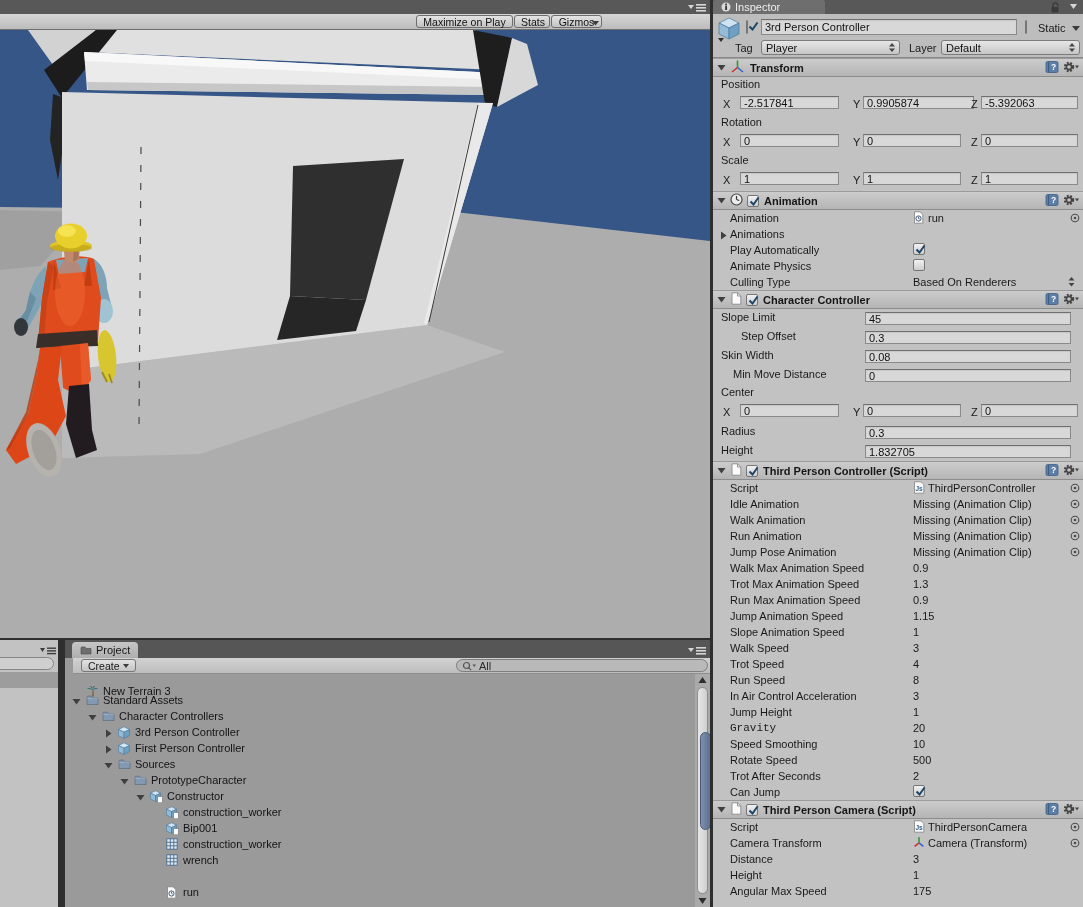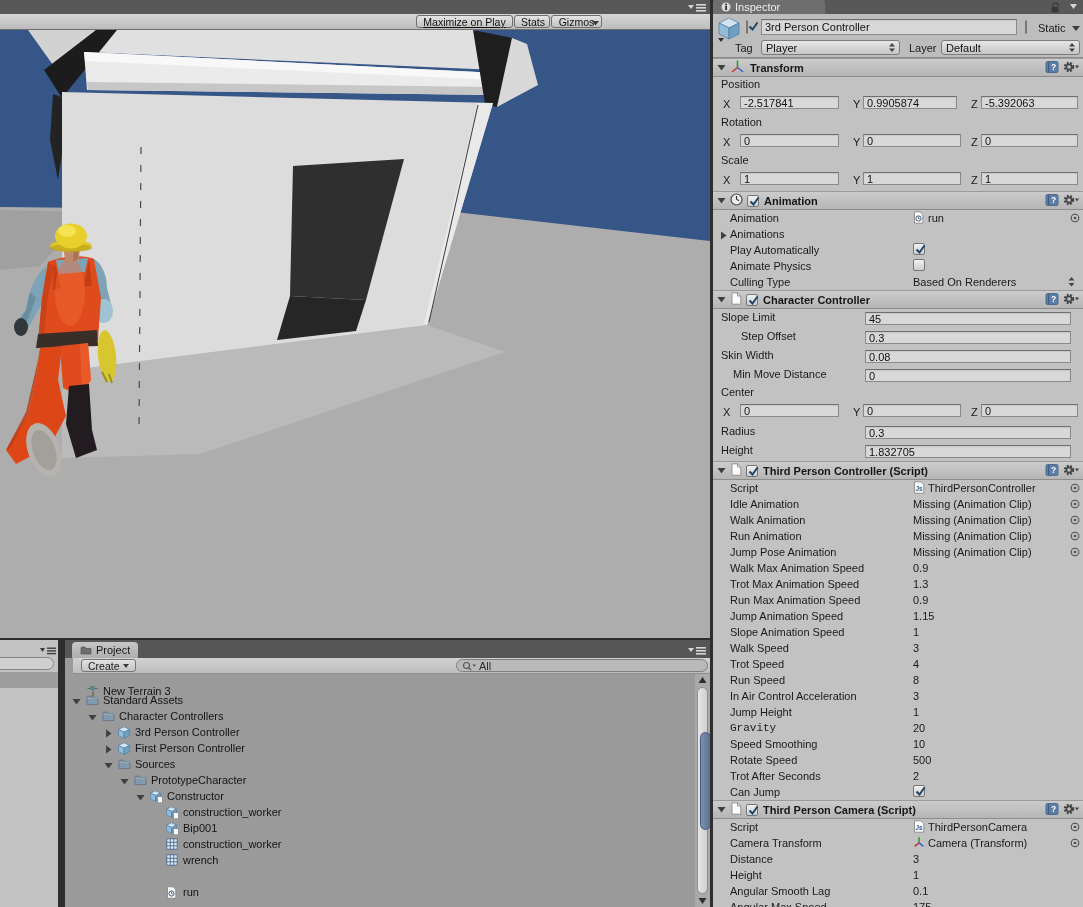--- a/index.html
+++ b/index.html
@@ -96,21 +96,21 @@
       <span class="abs menu-glyph" style="right:4px; top:3px;">
         <svg width="18" height="9" viewBox="0 0 18 9">
             <polygon points="0,2 6,2 3,6" fill="#d6d6d6"></polygon>
             <rect x="8" y="1" width="10" height="1.6" fill="#d6d6d6"></rect>
             <rect x="8" y="4" width="10" height="1.6" fill="#d6d6d6"></rect>
             <rect x="8" y="7" width="10" height="1.6" fill="#d6d6d6"></rect>
           </svg>
       </span>
     </div>
     <div id="gv-toolbar">
-      <div class="gv-btn" style="right:197px; width:97px;text-decoration:underline;">Maximize on Play</div>
+      <div class="gv-btn" style="right:197px; width:97px;">Maximize on Play</div>
       <div class="gv-btn" style="right:160px; width:36px;">Stats</div>
       <div class="gv-btn" style="right:108px; width:51px;"><span>Gizmos</span><svg width="7" height="5" viewBox="0 0 7 5" style="position:absolute; right:2px; top:5px;">
             <polygon points="0,0 7,0 3.5,4.5" fill="#3c3c3c"></polygon>
           </svg></div>
     </div>
 
     <svg id="gv-scene" viewBox="0 0 710 608" preserveAspectRatio="none">
 
       <rect x="0" y="0" width="710" height="608" fill="#365687"></rect>
 
@@ -267,21 +267,21 @@
             </span>
           </div>
           <div class="comp-body">
             <div class="irow" style="height: 14px;">
               <span class="lab" style="left: 8px; top: 1px;">Position</span>
             </div>
             <div class="irow" style="height: 24px;">
               <span class="axis-lab" style="left: 10px;">X</span>
               <div class="field vfield" style="left: 27px; width: 99px; top: 5px;">-2.517841</div>
               <span class="axis-lab" style="left: 140px;">Y</span>
-              <div class="field vfield" style="left: 150px; width: 94px; top: 5px;">0.9905874</div>
+              <div class="field vfield" style="left: 150px; width: 111px; top: 5px;">0.9905874</div>
               <span class="axis-lab" style="left: 258px;">Z</span>
               <div class="field vfield" style="left: 268px; width: 97px; top: 5px;">-5.392063</div>
             </div>
             <div class="irow" style="height: 14px;">
               <span class="lab" style="left: 8px; top: 1px;">Rotation</span>
             </div>
             <div class="irow" style="height: 24px;">
               <span class="axis-lab" style="left: 10px;">X</span>
               <div class="field vfield" style="left: 27px; width: 99px; top: 5px;">0</div>
               <span class="axis-lab" style="left: 140px;">Y</span>
@@ -633,24 +633,20 @@
                   <circle cx="5" cy="5" r="1.3" fill="#4c4c4c"></circle>
                 </svg></span>
             </div>
             <div class="irow" style="height: 16px;">
               <span class="lab" style="left: 17px;">Distance</span>
               <span class="val-text">3</span>
             </div>
             <div class="irow" style="height: 16px;">
               <span class="lab" style="left: 17px;">Height</span>
               <span class="val-text">1</span>
-            </div>
-            <div class="irow" style="height: 16px;">
-              <span class="lab" style="left: 17px;">Angular Smooth Lag</span>
-              <span class="val-text">0.1</span>
             </div>
             <div class="irow" style="height: 16px;">
               <span class="lab" style="left: 17px;">Angular Max Speed</span>
               <span class="val-text">175</span>
             </div>
           </div>
         </div>
       </div>
   </div>
 

